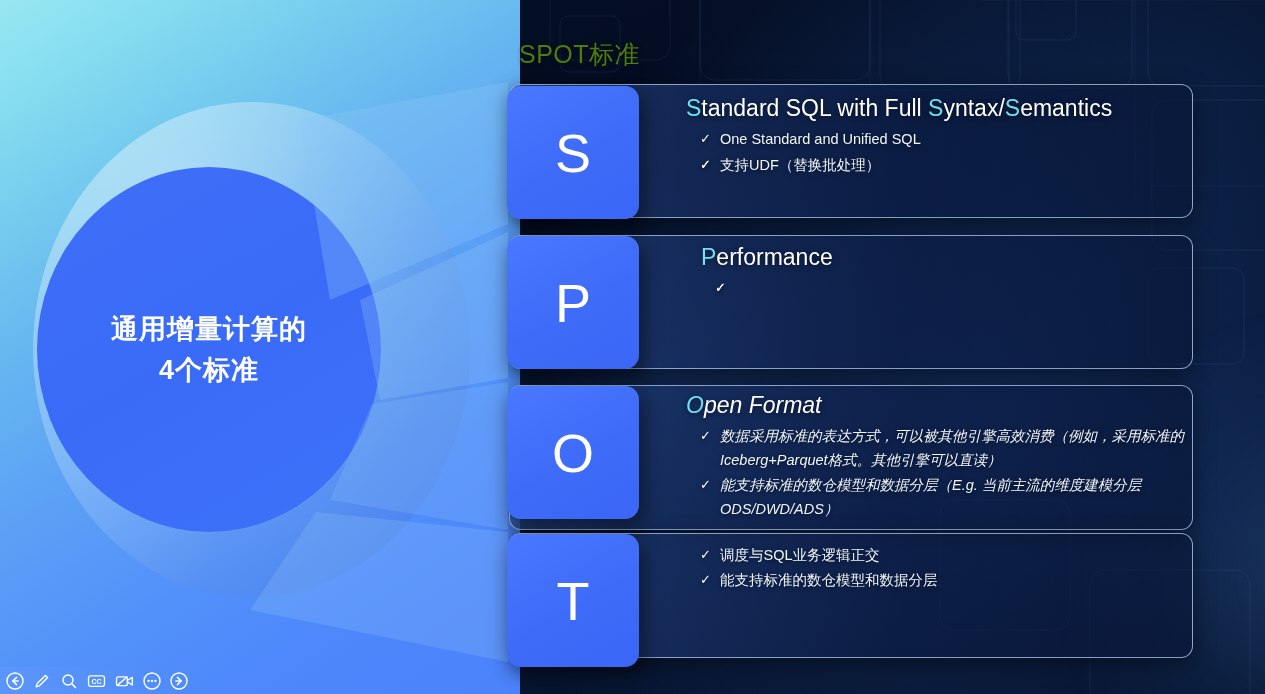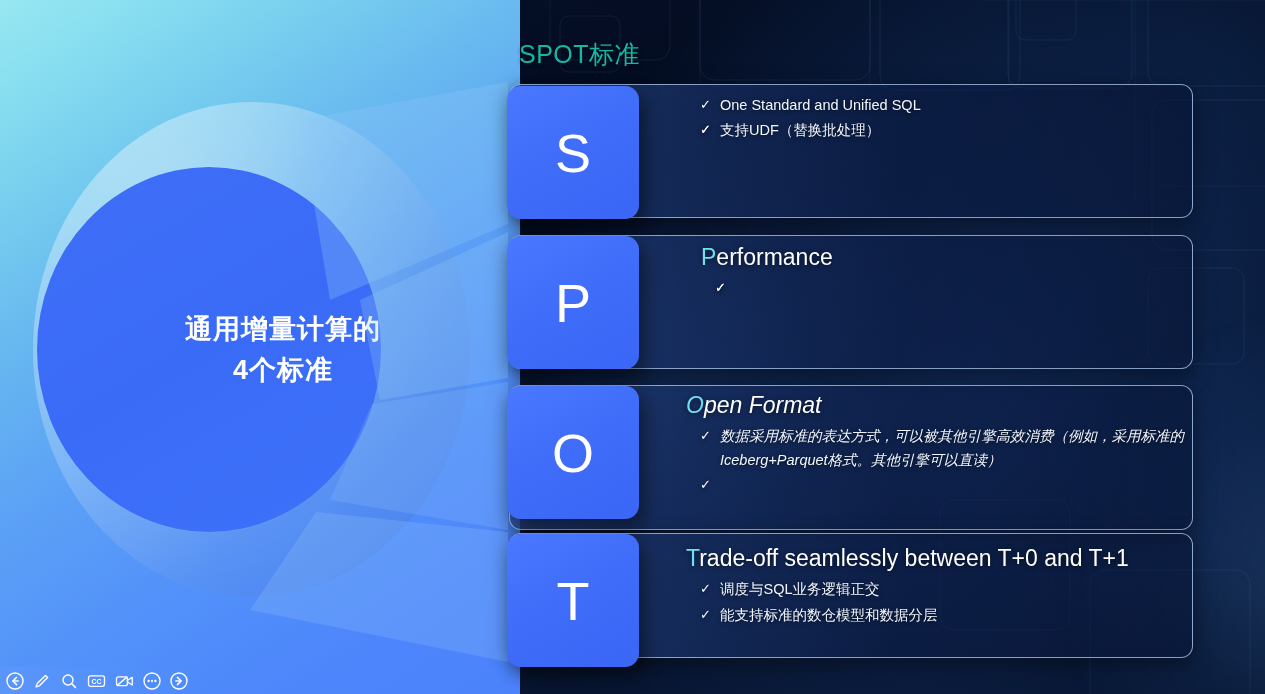--- a/index.html
+++ b/index.html
@@ -96,21 +96,21 @@
     background: linear-gradient(125deg, rgba(255,255,255,0.22) 0%, rgba(255,255,255,0.10) 38%, rgba(40,90,190,0.10) 64%, rgba(30,70,170,0.16) 100%);
   }
   .core {
     position: absolute;
     left: 37px; top: 167px;
     width: 344px; height: 365px;
     border-radius: 50%;
     background: linear-gradient(150deg, #3f6ff8 0%, #3a6bf7 50%, #3e72fa 100%);
     display: flex;
     align-items: center;
-    justify-content: flex-end;
+    justify-content: center;
     box-shadow: 0 0 0 1px rgba(255,255,255,0.04);
   }
   .core-title {
     color: #ffffff;
     font-size: 27px;
     font-weight: bold;
     line-height: 1.5;
     text-align: center;
     letter-spacing: 1px;
     white-space: pre-line;
@@ -121,21 +121,21 @@
     position: absolute;
     left: 0; top: 0;
     width: 560px; height: 694px;
     pointer-events: none;
   }
 
   
   .deck-title {
     position: absolute;
     left: 519px; top: 38px;
-    color: #14b8a6;
+    color: #4d7c0f;
     font-size: 25px;
     letter-spacing: .5px;
     text-shadow: 0 1px 4px rgba(0,0,0,.6);
   }
 
   .card {
     position: absolute;
     left: 509px;
     width: 684px;
     border: 1px solid rgba(185,210,245,0.72);
@@ -312,20 +312,21 @@
     <path d="M360 300 L508 232 L508 378 L380 400 Z" fill="#9acdf8" opacity=".26"></path>
     <path d="M372 404 L508 382 L508 530 L330 500 Z" fill="#8ec2f6" opacity=".24"></path>
     <path d="M316 512 L508 532 L508 662 L250 610 Z" fill="#9acdf8" opacity=".22"></path>
   </svg>
 
   <div class="deck-title">SPOT标准</div>
 
   <div class="card card-1"></div>
   <div class="badge badge-1">S</div>
   <div class="card-body cb-1">
+    <div class="card-title"><span class="hl">S</span><span>tandard </span><span>SQL</span><span>  with Full </span><span class="hl">S</span><span>yntax/</span><span class="hl">S</span><span>emantics</span></div>
     <ul class="bullets">
         <li><span class="tick">✓</span><span>One Standard and Unified SQL</span></li>
         <li><span class="tick">✓</span></li>
         <li><span class="tick">✓</span><span>支持UDF（替换批处理）</span></li>
       </ul>
   </div>
 
   <div class="card card-2"></div>
   <div class="badge badge-2">P</div>
   <div class="card-body cb-2">
@@ -335,28 +336,27 @@
         <li><span class="tick">✓</span></li>
       </ul>
   </div>
 
   <div class="card card-3"></div>
   <div class="badge badge-3">O</div>
   <div class="card-body cb-3">
     <div class="card-title"><span class="hl">O</span><span>pen Format</span></div>
     <ul class="bullets">
         <li><span class="tick">✓</span><span> 数据采用标准的表达方式，可以被其他引擎高效消费（例如，采用标准的Iceberg+Parquet格式。其他引擎可以直读）</span></li>
-        <li><span class="tick">✓</span></li>
+        <li><span class="tick">✓</span><span>能支持标准的数仓模型和数据分层（E.g. 当前主流的维度建模分层 ODS/DWD/ADS）</span></li>
       </ul>
   </div>
 
   <div class="card card-4"></div>
   <div class="badge badge-4">T</div>
   <div class="card-body cb-4">
-    <div class="card-title"><span class="hl">T</span><span>rade-off seamlessly between T+0 and T+1</span></div>
     <ul class="bullets">
         <li><span class="tick">✓</span><span>调度与SQL业务逻辑正交</span></li>
         <li><span class="tick">✓</span><span>能支持标准的数仓模型和数据分层</span></li>
       </ul>
   </div>
 
   <div class="toolbar">
     <div class="tb-btn">
       <svg width="18" height="18" viewBox="0 0 18 18">
           <circle cx="9" cy="9" r="8" fill="none" stroke="#ffffff" stroke-width="1.4"></circle>

